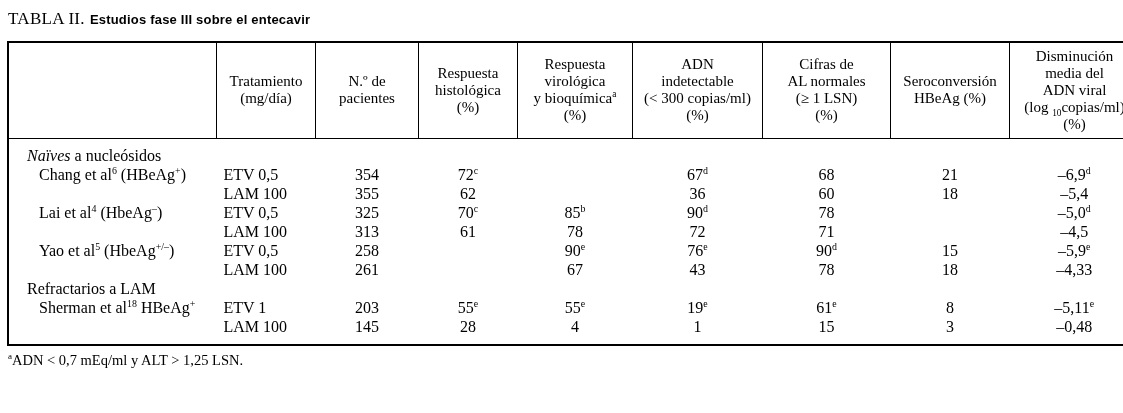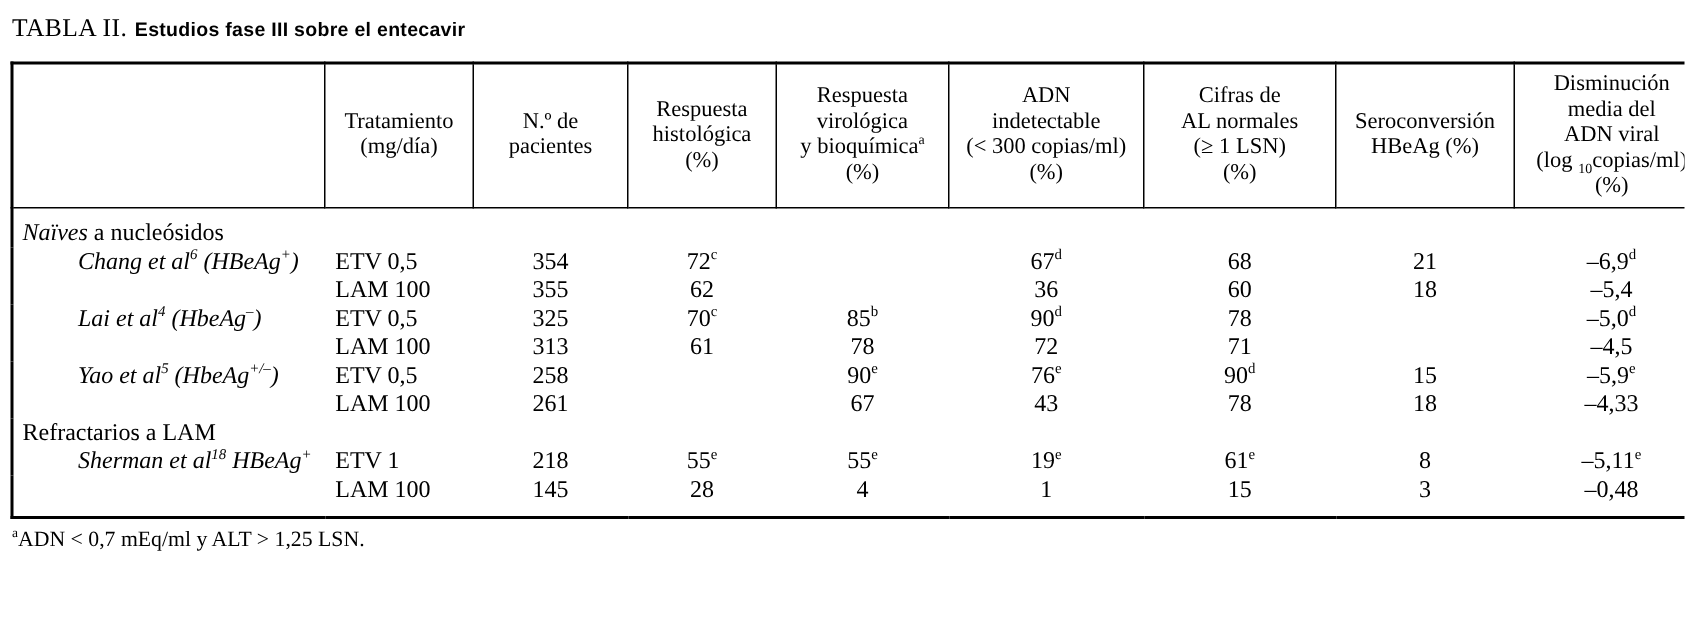--- a/index.html
+++ b/index.html
@@ -47,22 +47,22 @@
     font-size: 16px;
     line-height: 19px;
     padding: 0 2px;
     text-align: center;
     white-space: nowrap;
     overflow: visible;
   }
   tbody tr:first-child td { padding-top: 7px; }
   tbody tr:last-child td { padding-bottom: 8px; }
   td.c-label { text-align: left; }
-  td.c-label.group { padding-left: 6px; }
-  td.c-label.study { padding-left: 43px; font-style: italic; }
+  td.c-label.group { padding-left: 18px; }
+  td.c-label.study { padding-left: 30px; }
   td.c-treat { text-align: left; padding-left: 7px; }
 
   sup { font-size: 62%; line-height: 0; vertical-align: super; }
   sub { font-size: 62%; line-height: 0; vertical-align: sub; margin-top: 17px; }
   .it { font-style: italic; }
 
   .footnotes { margin: 5px 0 0 1px; font-size: 14.5px; line-height: 18px; }
   .fn { white-space: nowrap; }
 </style>
 </head>
@@ -206,21 +206,21 @@
           <td class="c-val"></td>
           <td class="c-val"></td>
           <td class="c-val"></td>
           <td class="c-val"></td>
           <td class="c-val"></td>
           <td class="c-val"></td>
         </tr>
         <tr>
           <td class="c-label study"><span>Sherman et al</span><sup>18</sup><span> HBeAg</span><sup>+</sup></td>
           <td class="c-val c-treat"><span>ETV 1</span></td>
-          <td class="c-val"><span>218</span></td>
+          <td class="c-val"><span>203</span></td>
           <td class="c-val"><span>55</span><sup>e</sup></td>
           <td class="c-val"><span>55</span><sup>e</sup></td>
           <td class="c-val"><span>19</span><sup>e</sup></td>
           <td class="c-val"><span>61</span><sup>e</sup></td>
           <td class="c-val"><span>8</span></td>
           <td class="c-val"><span>–5,11</span><sup>e</sup></td>
         </tr>
         <tr>
           <td class="c-label study"></td>
           <td class="c-val c-treat"><span>LAM 100</span></td>

